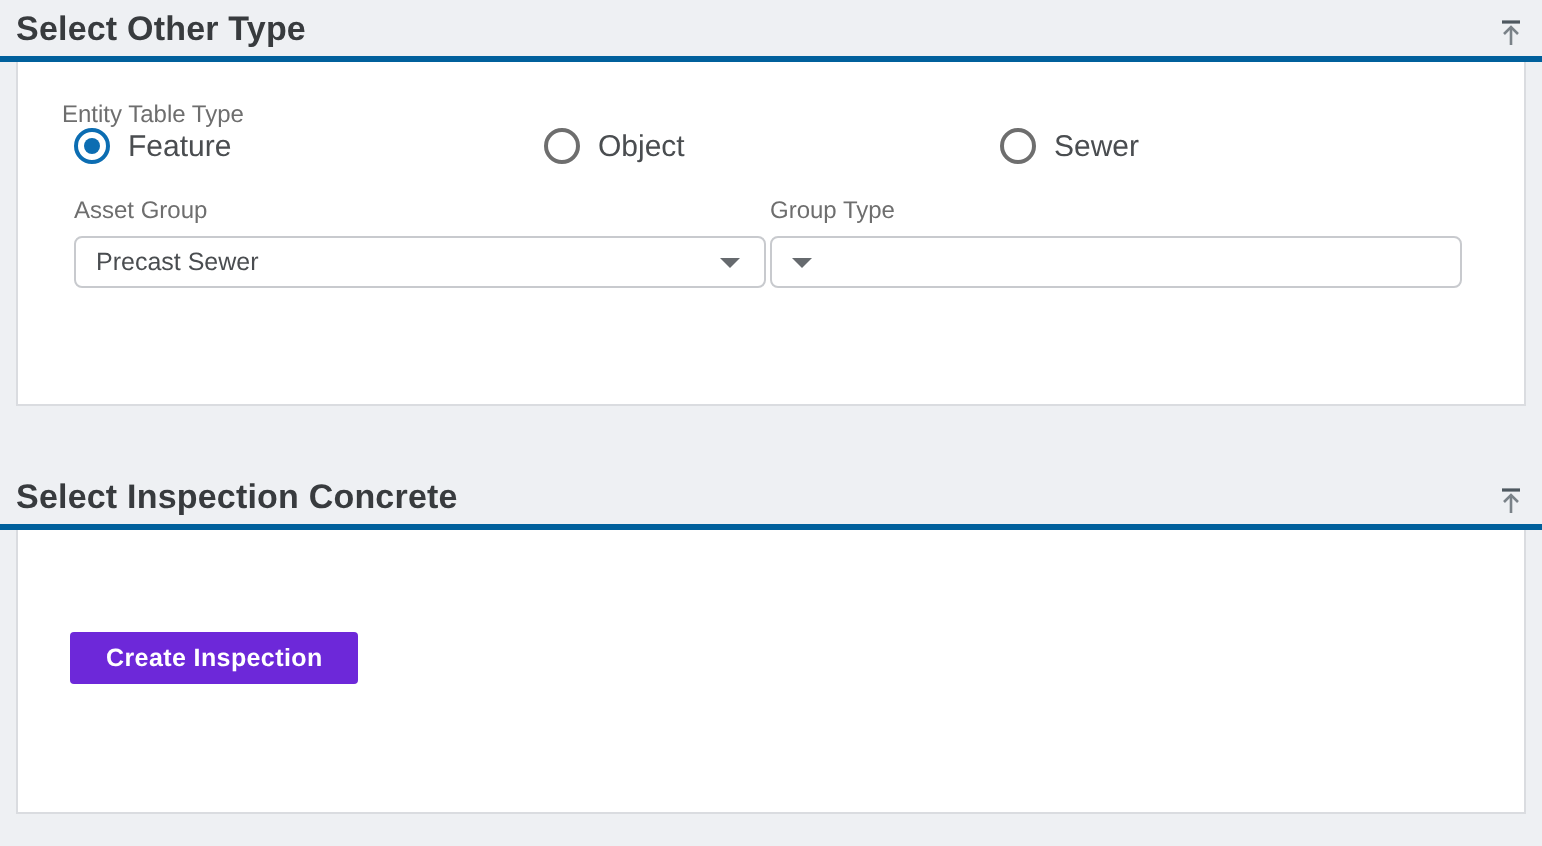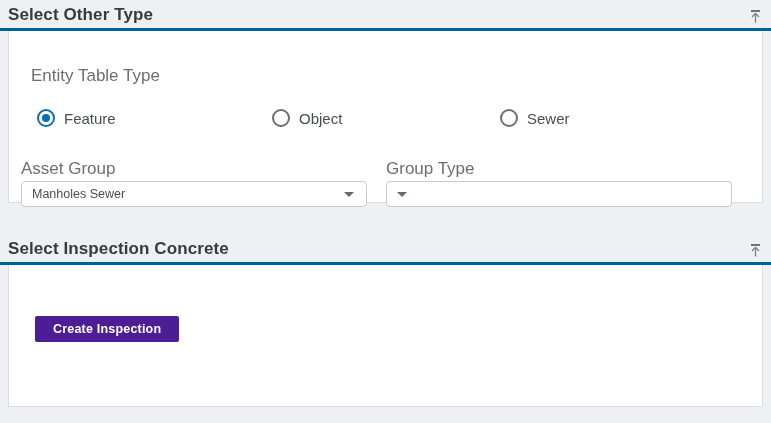--- a/index.html
+++ b/index.html
@@ -39,33 +39,31 @@
     background:#ffffff;
     border:1px solid #dadce0;
     border-top:none;
     box-sizing:border-box;
     position:relative;
   }
   .body-entity{height:172px;padding:20px 0 0 0;}
   .body-template{height:142px;padding:20px 0 0 0;}
 
   .field-label{
-    font-size:17px;
+    font-size:12px;
     color:#6e6e6e;
     line-height:13px;
-    margin-top:18px;
   }
   .top-label{padding-left:22px;}
 
   
   .radio-row{
     display:flex;
     align-items:center;
     padding-left:28px;
-    margin-top:27px;
   }
   .radio-item{
     display:flex;align-items:center;
     cursor:pointer;
   }
   .radio-item.w1{width:235px;}
   .radio-item.w2{width:228px;}
   .radio-circle{
     box-sizing:border-box;
     width:18px;height:18px;
@@ -86,23 +84,23 @@
     background:#0c6db2;
   }
   .radio-label{
     font-size:15px;
     color:#4a4d50;
   }
 
   
   .dropdown-row{
     display:flex;
-    padding-left:12px;
+    padding-left:28px;
     margin-top:17px;
-    gap:19px;
+    gap:2px;
   }
   .dropdown-group{width:346px;}
   .dropdown-group .field-label{margin-bottom:6px;}
   .select{
     box-sizing:border-box;
     height:26px;
     border:1px solid #c8cace;
     border-radius:4px;
     background:#fff;
     display:flex;
@@ -120,21 +118,21 @@
     border-top:5px solid #666a6e;
   }
 
   
   .section-template{margin-top:31px;}
 
   
   .primary-btn{
     margin:31px 0 0 26px;
     display:inline-block;
-    background:#4c1d95;
+    background:#6d28d9;
     color:#ffffff;
     font-family:"Liberation Sans", sans-serif;
     font-size:12.5px;
     font-weight:700;
     border:none;
     border-radius:2px;
     padding:6px 18px;
     cursor:pointer;
     letter-spacing:.2px;
   }
@@ -171,21 +169,21 @@
         <label class="radio-item">
           <span class="radio-circle"></span>
           <span class="radio-label">Sewer</span>
         </label>
       </div>
 
       <div class="dropdown-row">
         <div class="dropdown-group">
           <div class="field-label">Asset Group</div>
           <div class="select">
-            <span>Manholes Sewer</span>
+            <span>Precast Sewer</span>
             <span class="caret"></span>
           </div>
         </div>
         <div class="dropdown-group">
           <div class="field-label">Group Type</div>
           <div class="select">
             <span class="caret"></span>
           </div>
         </div>
       </div>

